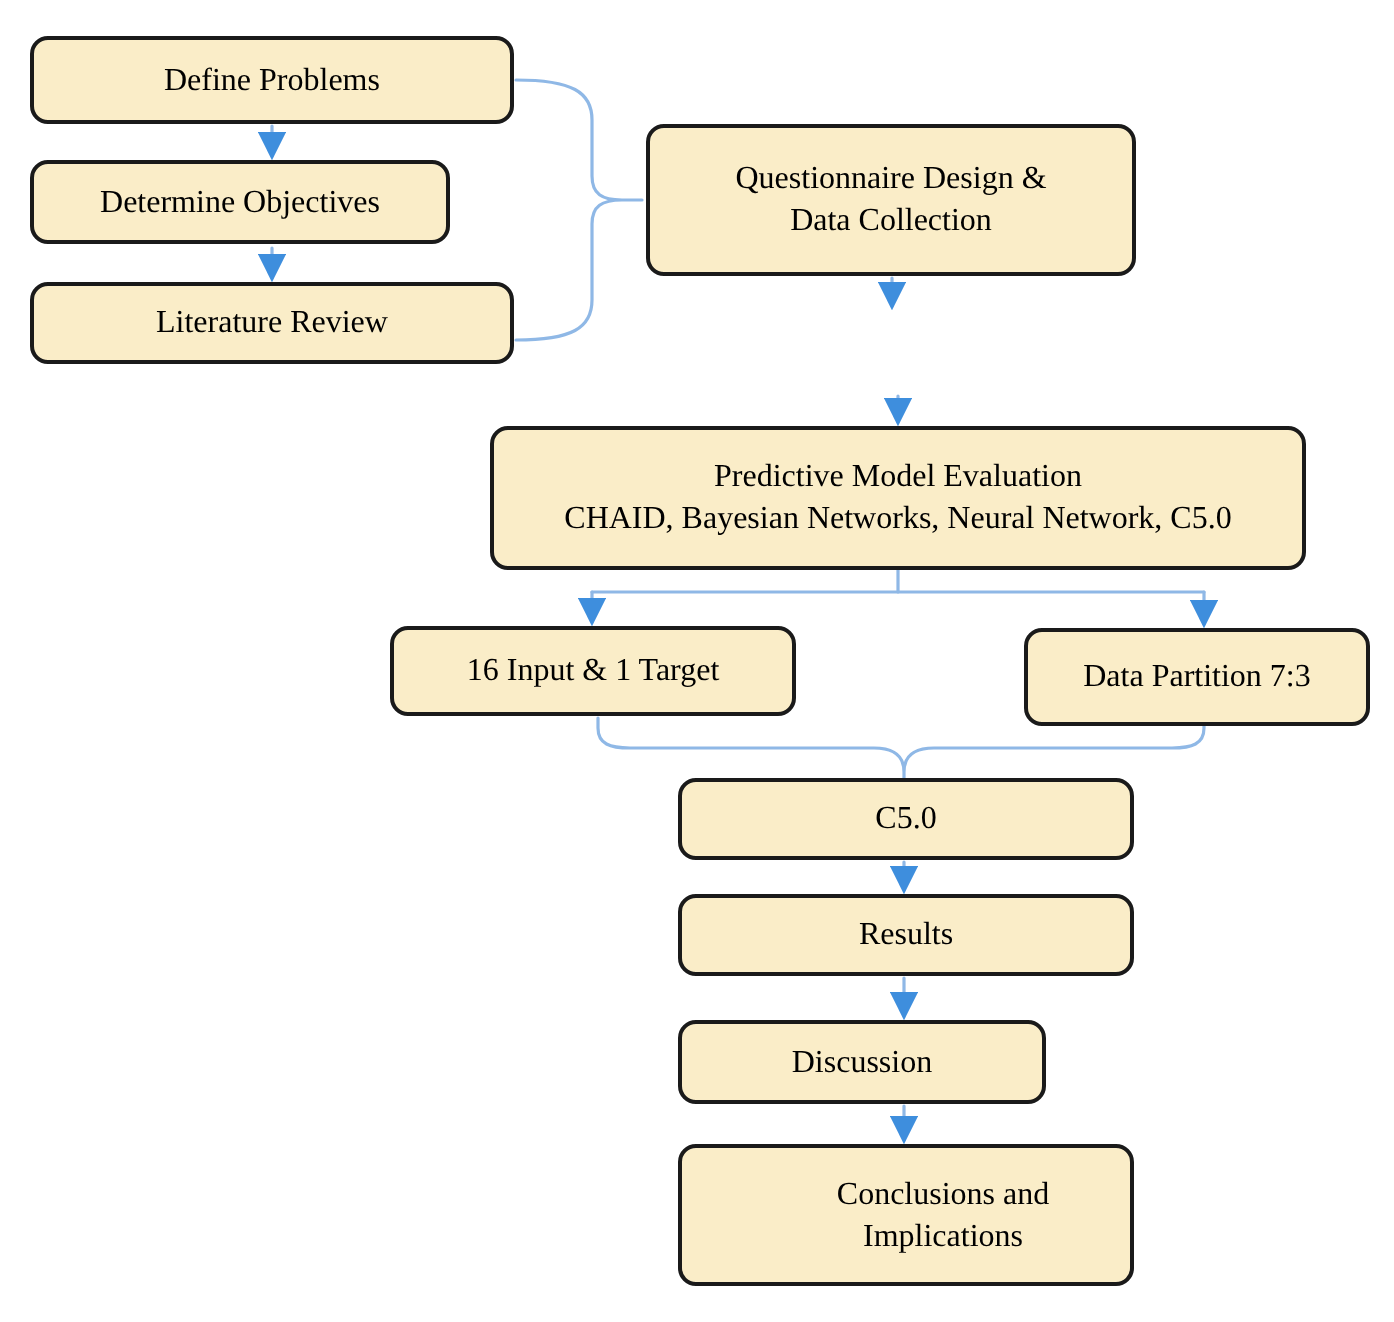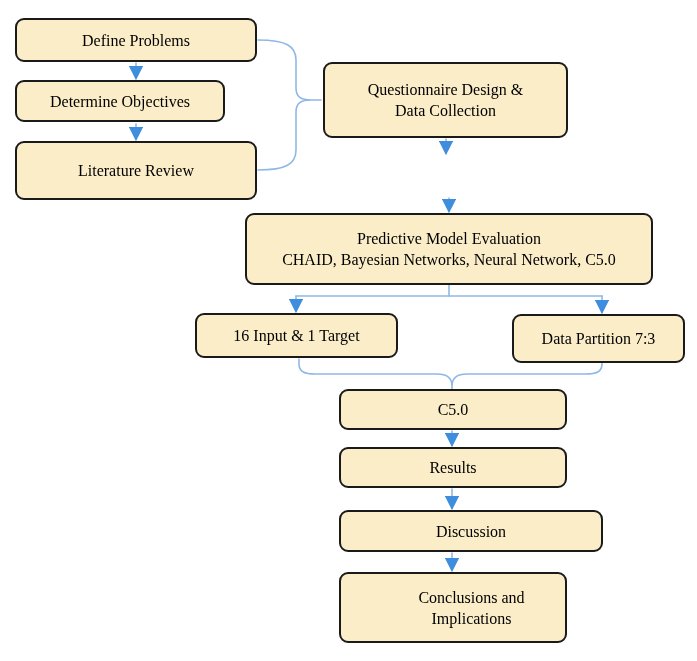--- a/index.html
+++ b/index.html
@@ -36,29 +36,29 @@
     color: #000000;
     font-size: 16px;
     line-height: 21px;
     z-index: 2;
   }
   .node span { display: block; white-space: nowrap; }
 
   
   #n-define        { left: 15px;  top: 18px;  width: 242px; height: 44px; }
   #n-objectives    { left: 15px;  top: 80px;  width: 210px; height: 42px; }
-  #n-literature    { left: 15px;  top: 141px; width: 242px; height: 59px; align-items: center; }
+  #n-literature    { left: 15px;  top: 141px; width: 242px; height: 41px; align-items: center; }
   #n-questionnaire { left: 323px; top: 62px;  width: 245px; height: 76px; }
   #n-reliability   { left: 327px; top: 155px; width: 245px; height: 42px; }
   #n-predictive    { left: 245px; top: 213px; width: 408px; height: 72px; }
   #n-input         { left: 195px; top: 313px; width: 203px; height: 45px; align-items: center; }
   #n-partition     { left: 512px; top: 314px; width: 173px; height: 49px; }
   #n-c50           { left: 339px; top: 389px; width: 228px; height: 41px; }
   #n-results       { left: 339px; top: 447px; width: 228px; height: 41px; }
-  #n-discussion    { left: 339px; top: 510px; width: 264px; height: 42px; }
+  #n-discussion    { left: 339px; top: 510px; width: 184px; height: 42px; }
   #n-conclusions   { left: 339px; top: 572px; width: 228px; height: 71px; padding-left: 37px; }
 </style>
 </head>
 <body>
 
 <div id="canvas">
 
   <svg id="connectors" viewBox="0 0 697 661" xmlns="http://www.w3.org/2000/svg">
     <defs>
       <marker id="arrow" viewBox="0 0 10 10" refX="8.5" refY="5" markerWidth="9" markerHeight="9" orient="auto-start-reverse">

